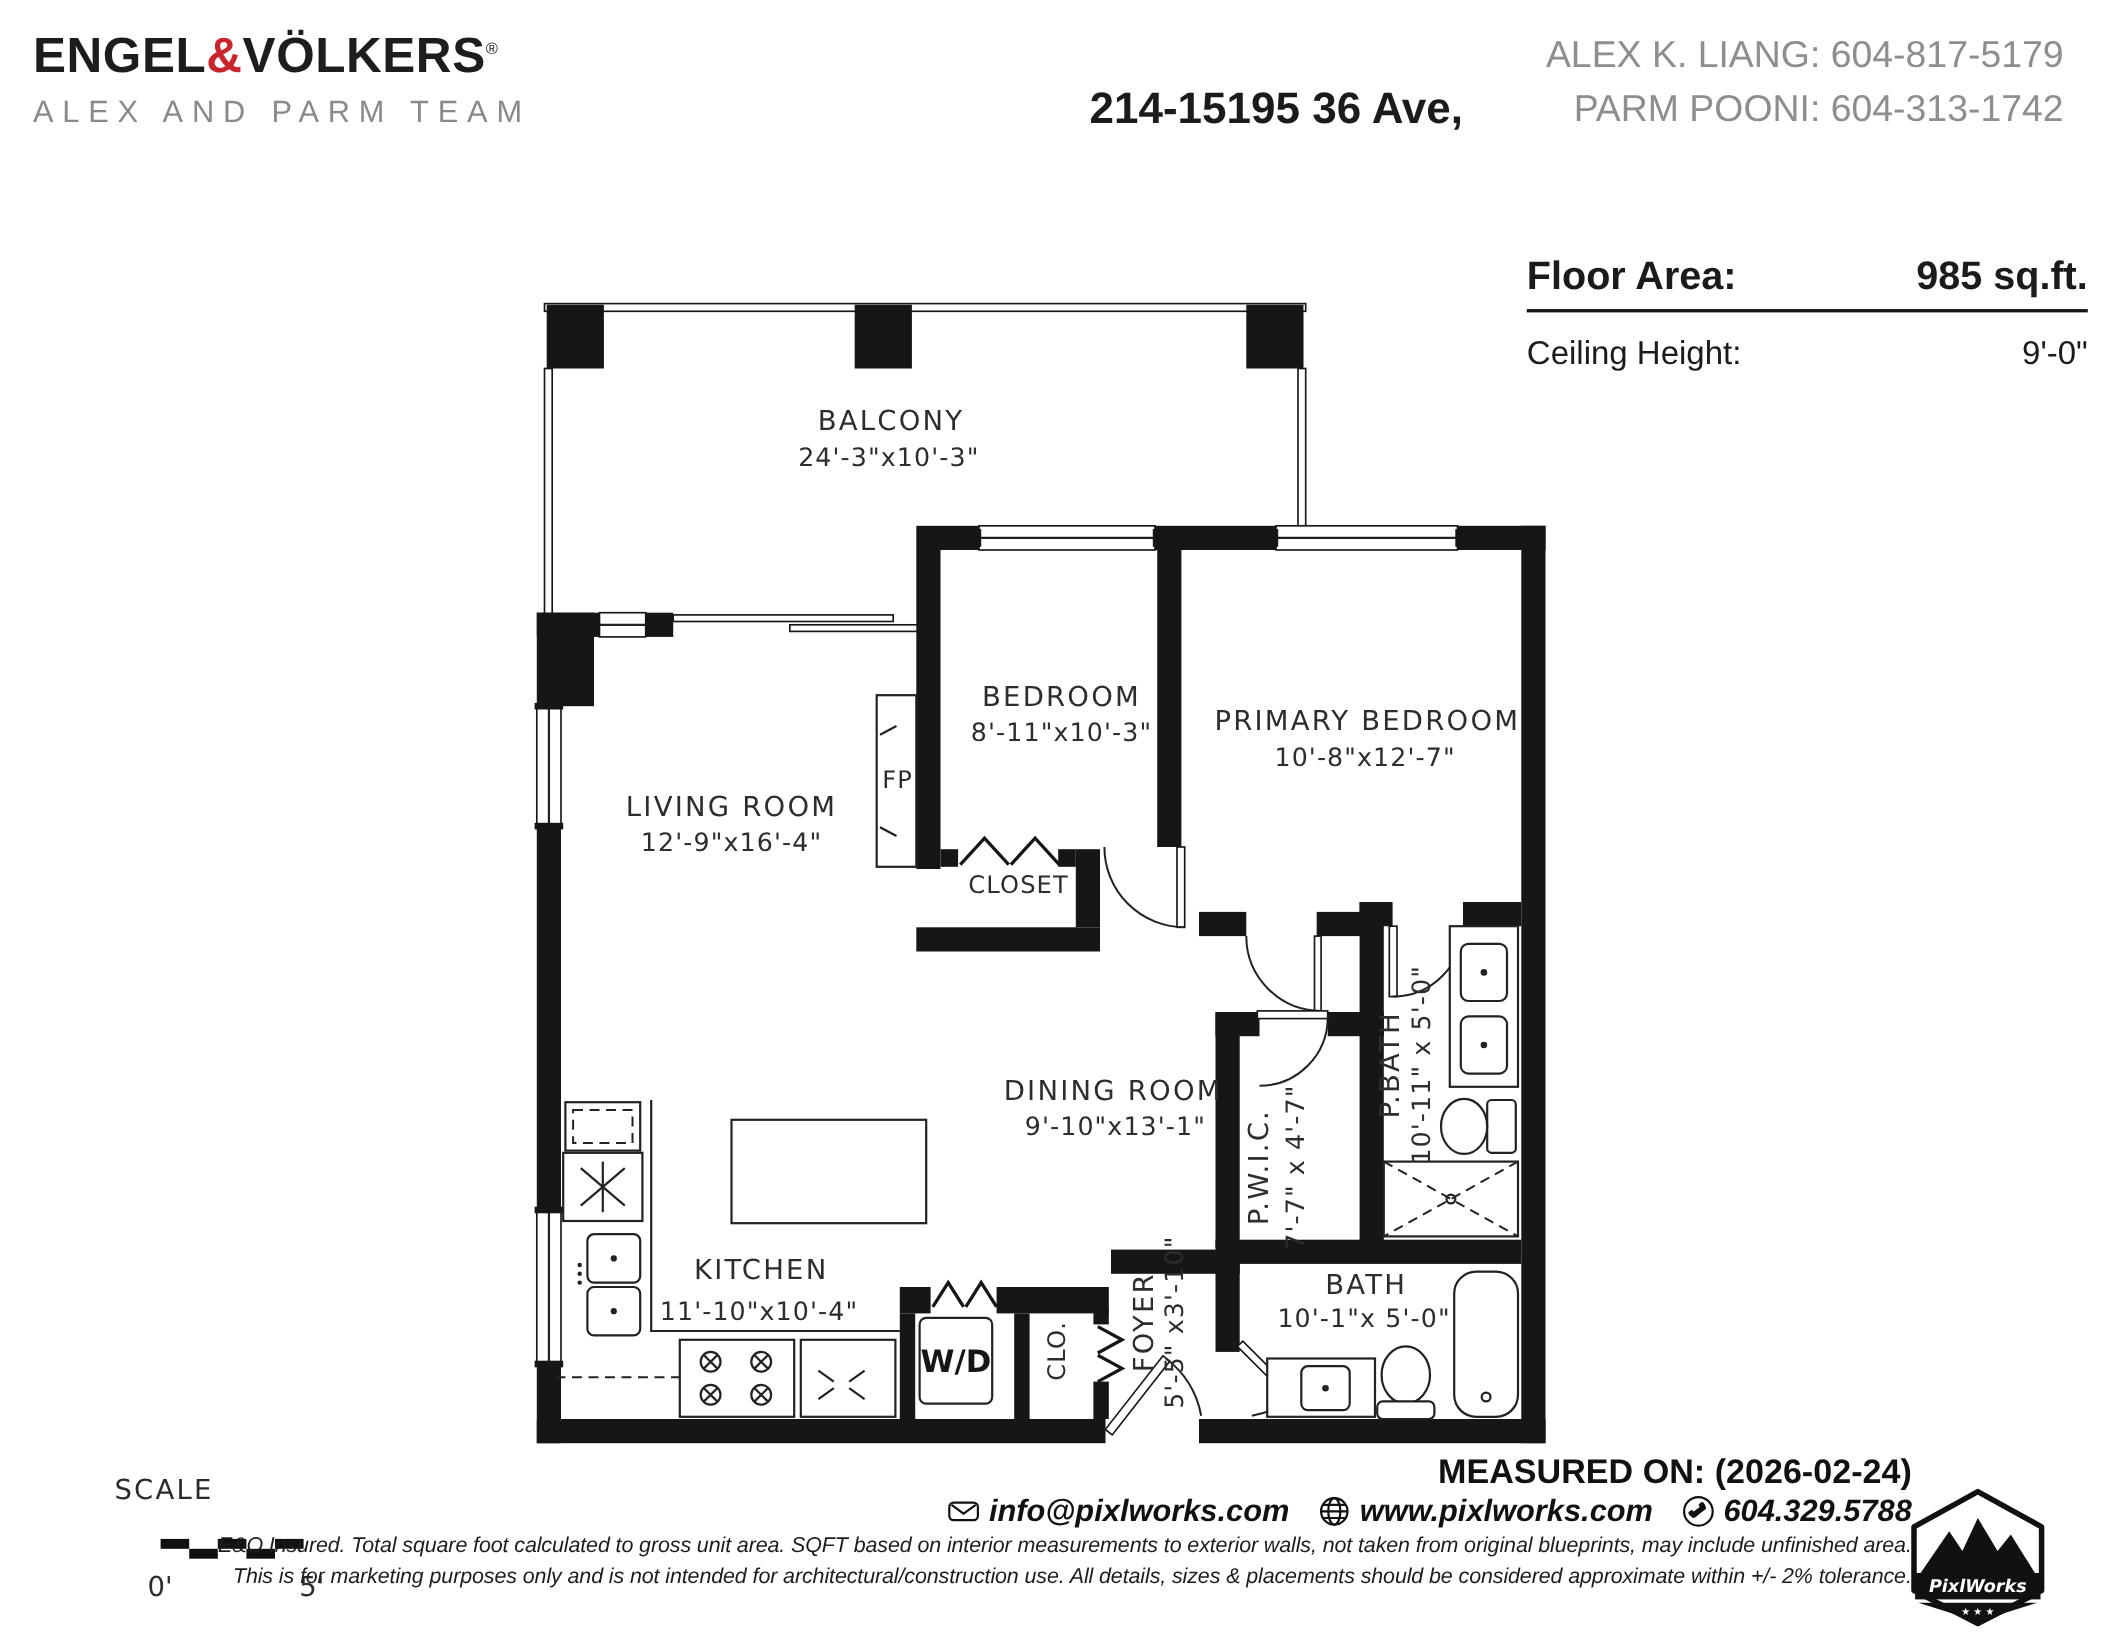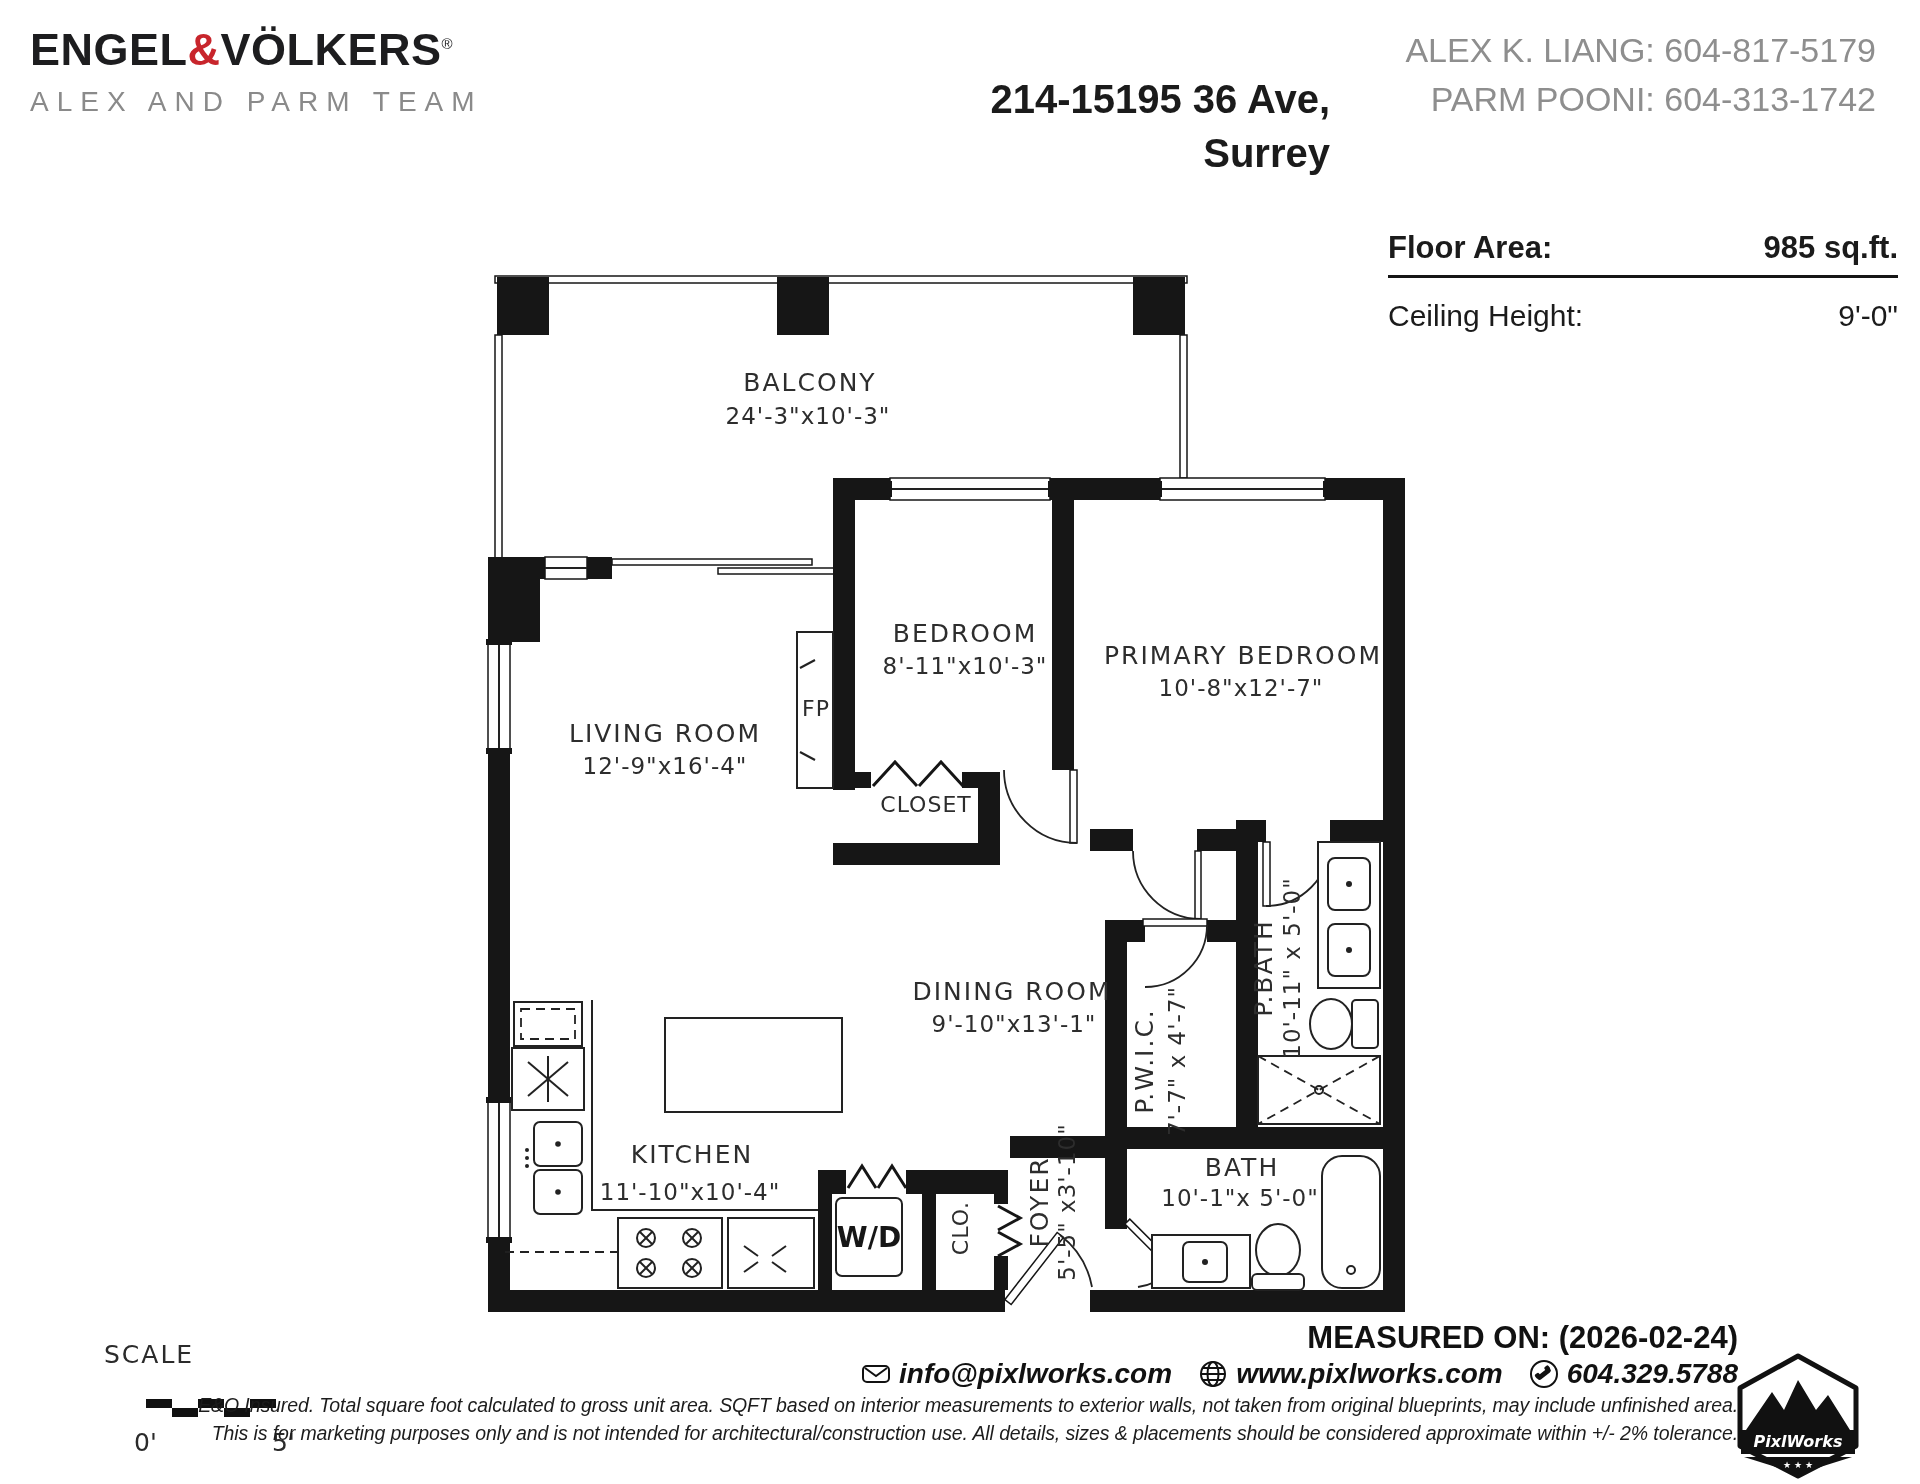--- a/index.html
+++ b/index.html
@@ -11,21 +11,21 @@
   .brand-line{font-size:45px;font-weight:700;letter-spacing:.5px;color:#1d1d1f;}
   .brand-amp{color:#c8252c;}
   .brand-reg{font-size:15px;vertical-align:super;color:#1d1d1f;font-weight:400;}
   .brand-team{margin-top:10px;font-size:28px;letter-spacing:8px;color:#8a8a8a;}
   .title{left:560px;top:72px;width:770px;text-align:right;
          font-size:40px;font-weight:700;line-height:1.35;color:#1b1b1b;}
   .agents{right:44px;top:26px;text-align:right;font-size:34px;color:#8e8e8e;line-height:1.45;}
   
   .summary{left:1388px;top:230px;width:510px;font-size:30px;color:#1b1b1b;}
   .sum-row{display:flex;justify-content:space-between;align-items:baseline;}
-  .sum-strong{font-weight:700;font-size:31px;border-bottom:3.5px solid #151515;padding-bottom:9px;}
+  .sum-strong{font-weight:700;font-size:36px;border-bottom:3.5px solid #151515;padding-bottom:9px;}
   .sum-plain{margin-top:21px;}
   
   .scale-label{left:104px;top:1340px;font-size:25px;letter-spacing:2px;color:#2b2b2b;
                font-family:"DejaVu Sans",sans-serif;}
   .bar{background:#111;width:26px;height:9px;position:absolute;}
   .scale-num{font-size:25px;color:#2b2b2b;font-family:"DejaVu Sans",sans-serif;}
   
   .measured{right:182px;top:1320px;font-size:31px;font-weight:700;color:#111;}
   .contact{right:182px;top:1358px;display:flex;align-items:center;gap:12px;
            font-size:28px;font-weight:700;font-style:italic;color:#111;}
@@ -51,21 +51,20 @@
 </head>
 <body>
 
 <div class="abs brand">
   <div class="brand-line"><span>ENGEL</span><span class="brand-amp">&amp;</span><span>VÖLKERS</span><span class="brand-reg">®</span></div>
   <div class="brand-team">ALEX AND PARM TEAM</div>
 </div>
 
 <div class="abs title">
   <div>214-15195 36 Ave,</div>
-  <div>Surrey</div>
 </div>
 
 <div class="abs agents">
   <div>ALEX K. LIANG: 604-817-5179</div>
   <div>PARM POONI: 604-313-1742</div>
 </div>
 
 <div class="abs summary">
   <div class="sum-row sum-strong">
     <span>Floor Area:</span>

